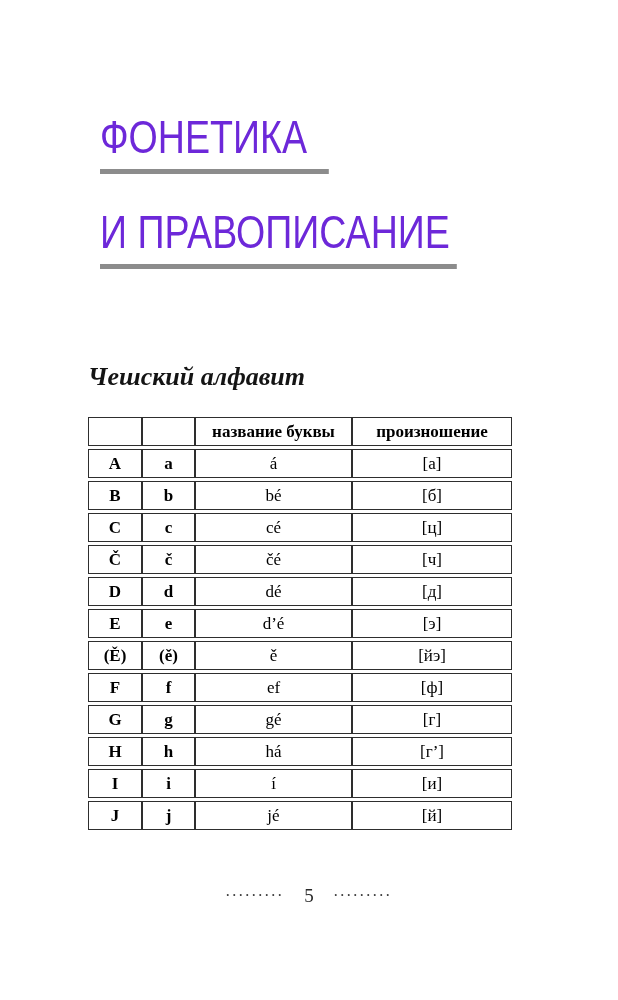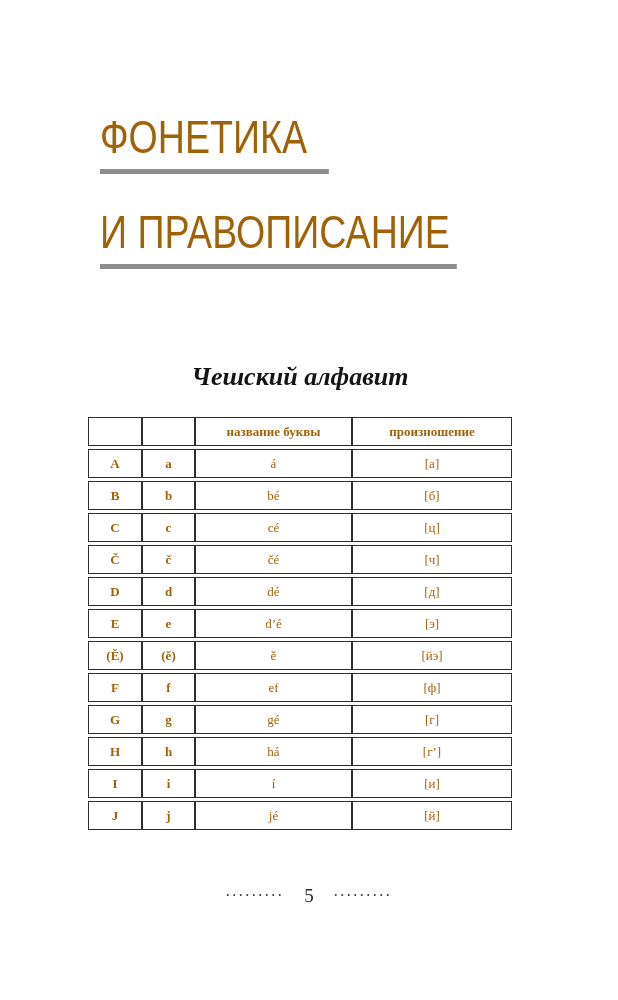--- a/index.html
+++ b/index.html
@@ -7,46 +7,46 @@
     position:relative; width:618px; height:1000px;
     background:#ffffff; overflow:hidden;
     font-family:"Liberation Serif", serif; color:#151515;
   }
 
   
   .title-line {
     position:absolute; left:100px; margin:0;
     font-family:"Liberation Sans", sans-serif;
     font-weight:400; font-size:47px; line-height:1;
-    color:#a16207; white-space:nowrap;
+    color:#6d28d9; white-space:nowrap;
   }
   .title-line .inner {
     display:inline-block;
     transform:scaleX(0.80); transform-origin:left top;
     border-bottom:5px solid #8c8c8c;
     padding-bottom:9px;
   }
   .line1 { top:113px; }
   .line1 .inner { padding-right:27px; }
   .line2 { top:208px; }
   .line2 .inner { padding-right:9px; }
 
   
   .subtitle {
     position:absolute; left:88px; top:362px; width:424px;
-    text-align:center;
+    text-align:left;
     font-size:26px; font-weight:bold; font-style:italic;
     color:#141414;
   }
 
   
   table.alphabet {
     position:absolute; left:88px; top:414px; width:424px;
     border-collapse:separate; border-spacing:0 3px;
-    font-size:13px; color:#a16207;
+    font-size:17px; color:#000000;
     table-layout:fixed;
   }
   table.alphabet th, table.alphabet td {
     border:1px solid #2e2e2e;
     background:#ffffff;
     text-align:center; vertical-align:middle;
     height:27px; padding:0 3px;
     overflow:hidden;
   }
   table.alphabet th { font-weight:bold; }

